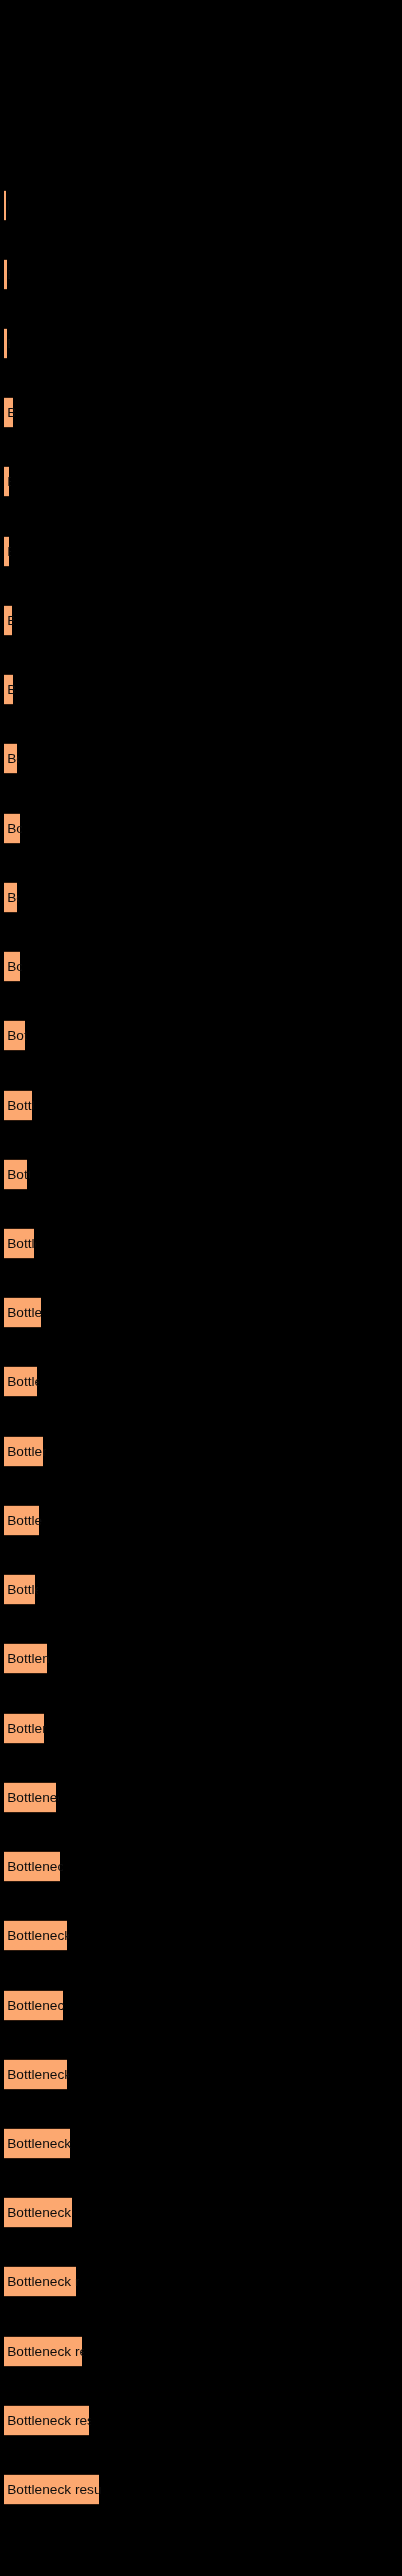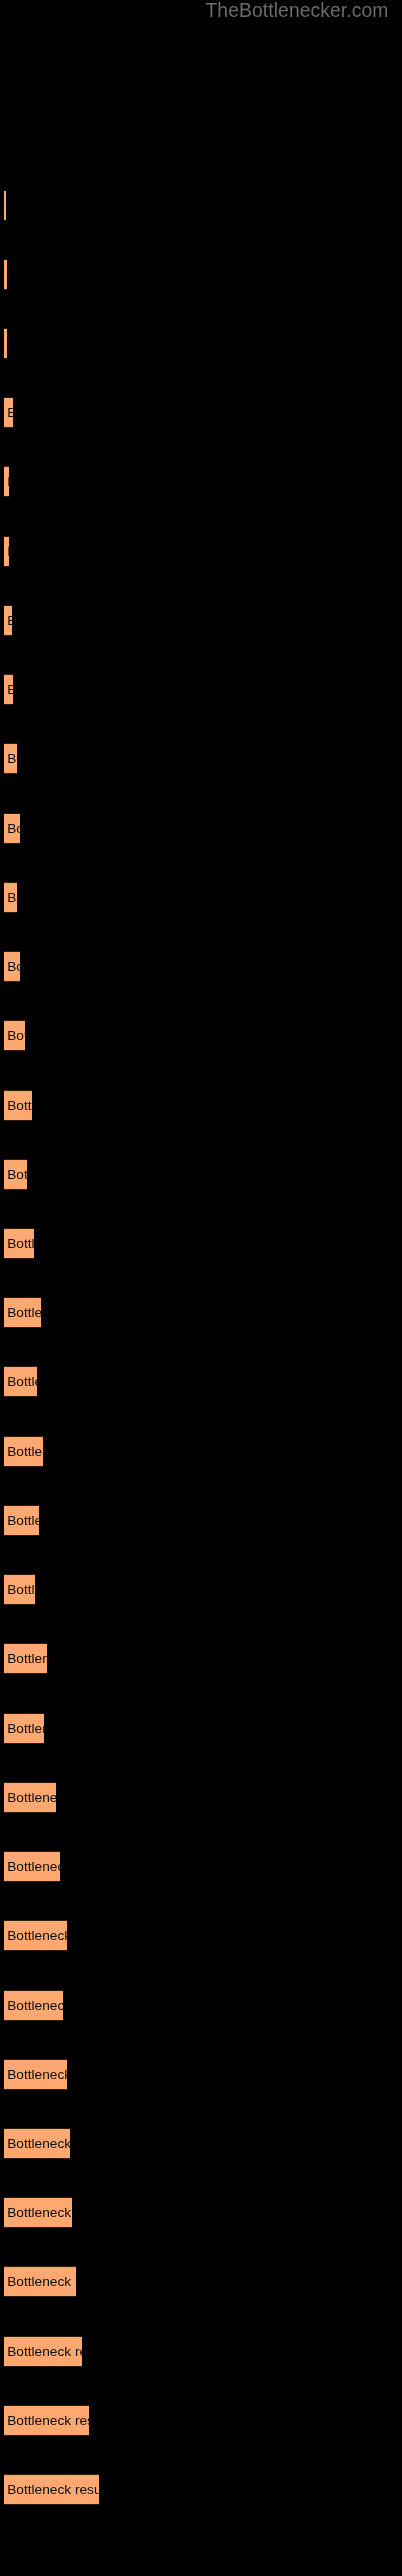--- a/index.html
+++ b/index.html
@@ -89,23 +89,20 @@
     pointer-events: none;
     font-family: "Liberation Sans", sans-serif;
     overflow: hidden;
   }
 </style>
 </head>
 <body>
 
 <div id="chart-root">
 
-  <div class="site-header">
-    <span class="site-title">TheBottlenecker.com</span>
-  </div>
 
   <div class="plot-area" id="plot-area">
       <div class="bar-row" style="top: 188px;">
         <div class="bar" style="width: 2.4px; background: rgb(252, 168, 112); border-top-color: rgb(46, 26, 13); border-bottom-color: rgb(46, 26, 13);"></div>
         <div class="bar-label" style="width: 1.6px; color: rgb(13, 13, 13);">Bottleneck result</div>
       </div>
       <div class="bar-row" style="top: 257px;">
         <div class="bar" style="width: 3.2px; background: rgb(252, 168, 112); border-top-color: rgb(46, 26, 13); border-bottom-color: rgb(46, 26, 13);"></div>
         <div class="bar-label" style="width: 2.4px; color: rgb(13, 13, 13);">Bottleneck result</div>
       </div>

